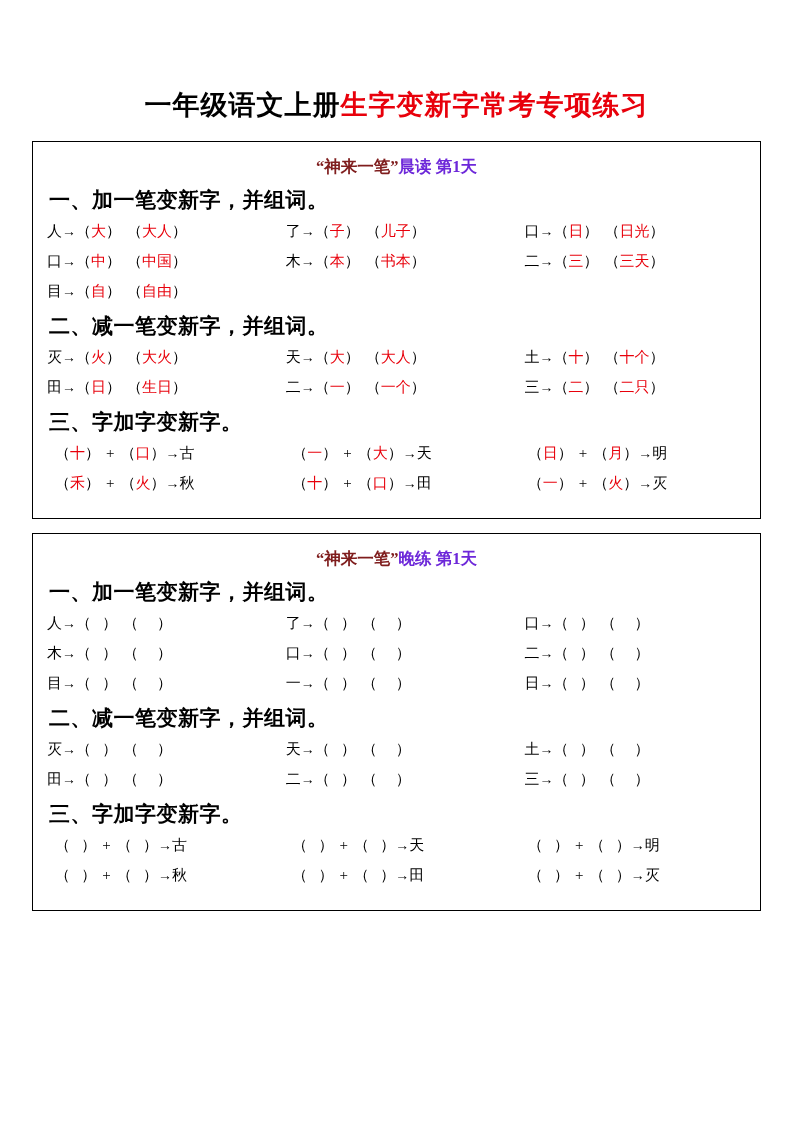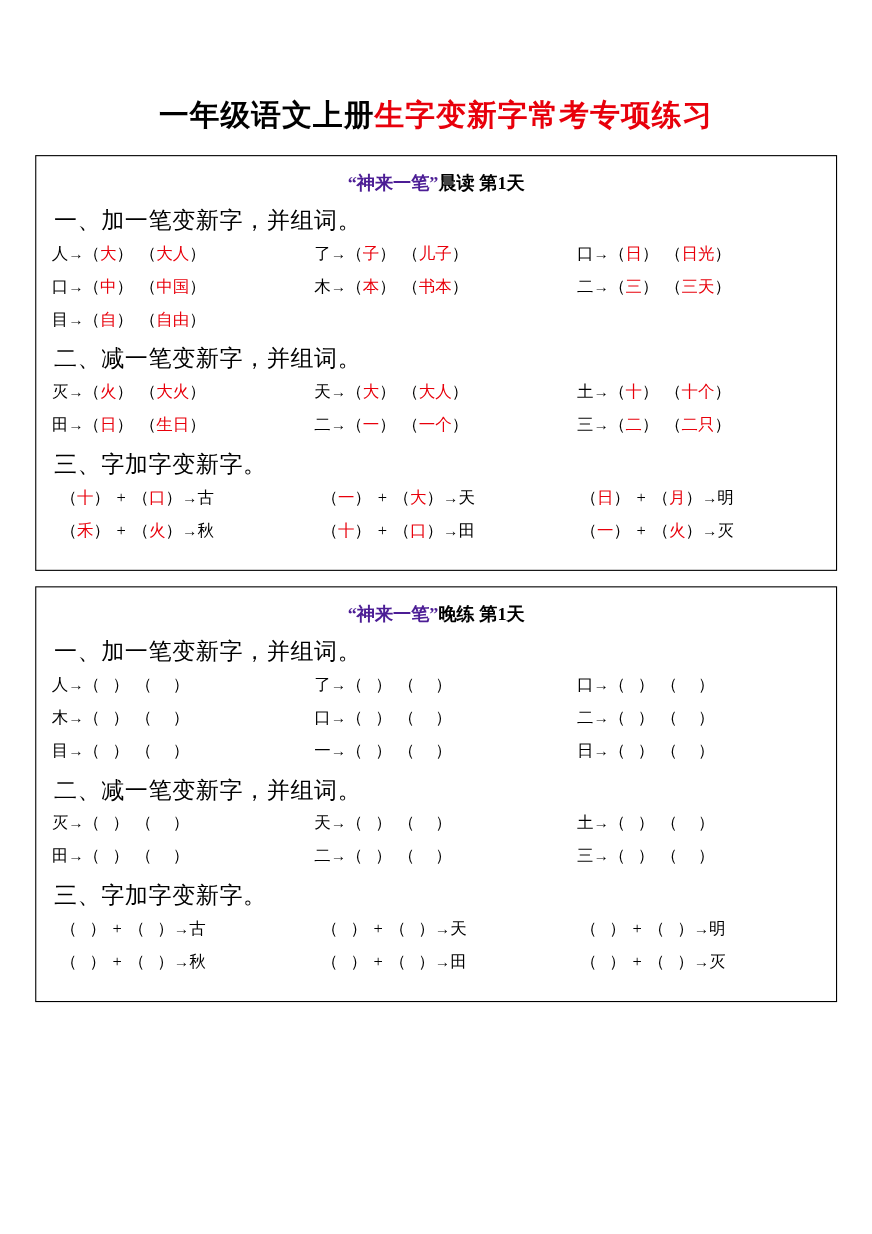--- a/index.html
+++ b/index.html
@@ -43,26 +43,26 @@
     padding: 10px 14px 14px 14px;
     margin-bottom: 14px;
   }
   .panel-head {
     text-align: center;
     font-size: 16.5px;
     font-weight: bold;
     margin: 4px 0 8px 0;
     white-space: nowrap;
   }
-  .panel-head .blue { color: #4c1d95; }
-  .panel-head .red { color: #000000; }
+  .panel-head .blue { color: #7f1d1d; }
+  .panel-head .red { color: #6d28d9; }
 
   .section-title {
     font-size: 21px;
-    font-weight: normal;
+    font-weight: bold;
     margin: 6px 0 8px 2px;
     letter-spacing: 0.5px;
   }
 
   
   .rows { }
   .row {
     display: flex;
     align-items: center;
     margin-bottom: 12px;

